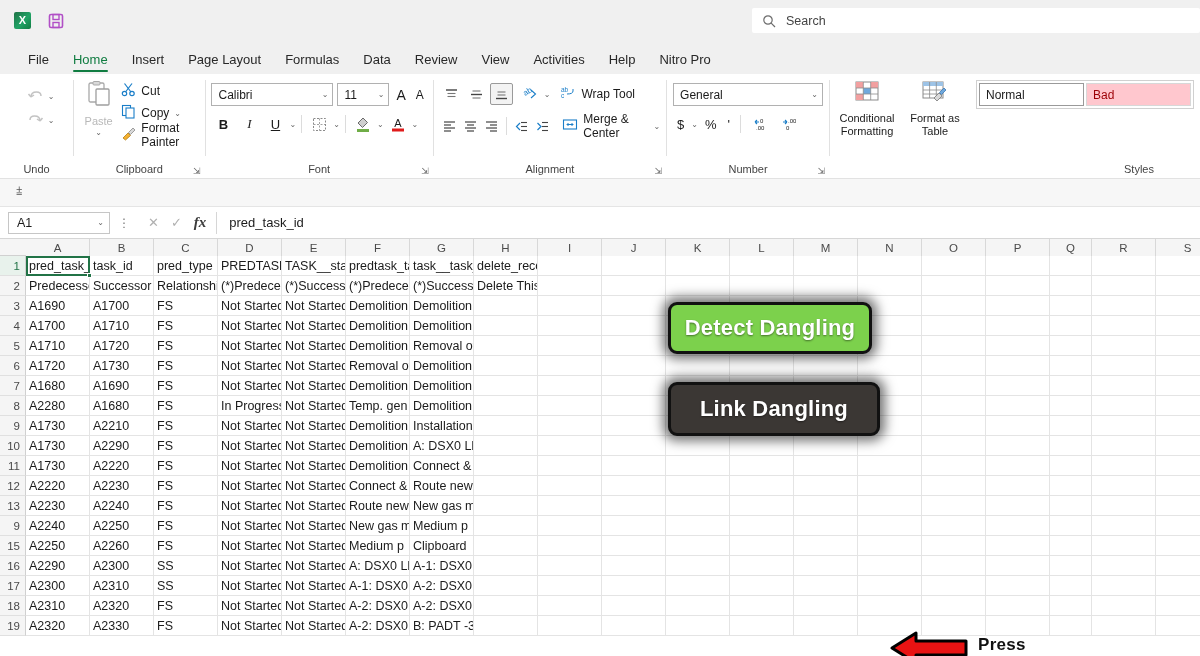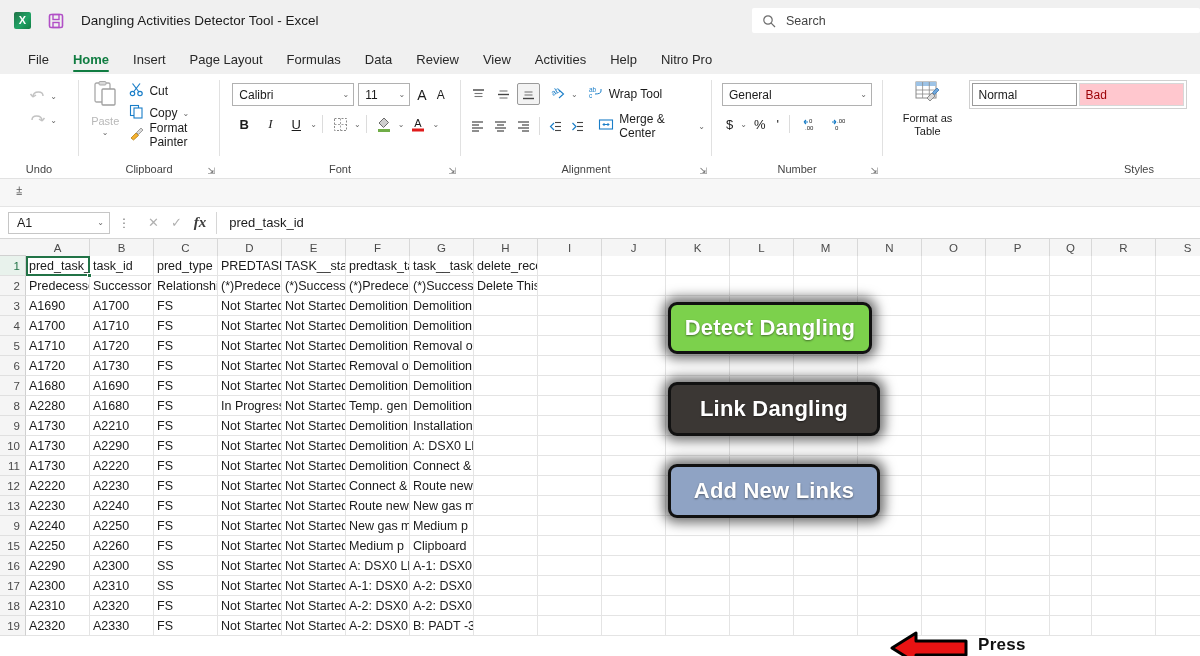--- a/index.html
+++ b/index.html
@@ -39,21 +39,21 @@
 
   
   .tabs {
     position: absolute; left: 0; top: 41px; width: 1200px; height: 33px;
     background: #f0f0f0; display: flex; align-items: flex-end; padding-left: 16px;
   }
   .tab {
     font-size: 13px; color: #282828; padding: 4px 12px 7px 12px;
     white-space: nowrap; position: relative; cursor: default;
   }
-  .tab.active { color: #107c41; font-weight: bold; }
+  .tab.active { color: #107c41; font-weight: normal; }
   .tab.active::after {
     content:""; position:absolute; left:12px; right:12px; bottom:2px;
     height:2.5px; background:#107c41; border-radius:2px;
   }
 
   
   .ribbon {
     position: absolute; left: 0; top: 74px; width: 1200px; height: 105px;
     background: #ffffff; border-bottom: 1px solid #e2e2e2;
     display: flex; align-items: stretch;
@@ -214,21 +214,20 @@
     <div class="excel-logo">X</div>
     <div class="qat">
       <span class="save-icon">
         <svg width="18" height="18" viewBox="0 0 18 18">
           <rect x="2.5" y="2.5" width="13" height="13" rx="1.5" fill="none" stroke="#b14fc6" stroke-width="1.6"></rect>
           <rect x="6" y="2.5" width="6" height="5" fill="none" stroke="#b14fc6" stroke-width="1.4"></rect>
           <rect x="6" y="10.5" width="6" height="5" fill="none" stroke="#b14fc6" stroke-width="1.4"></rect>
         </svg>
       </span>
     </div>
-    <div class="doc-title">Dangling Activities Detector Tool  -  Excel</div>
     <div class="search-wrap">
       <span class="search-icon">
         <svg width="14" height="14" viewBox="0 0 14 14">
           <circle cx="6" cy="6" r="4.2" fill="none" stroke="#3c3c3c" stroke-width="1.2"></circle>
           <line x1="9.2" y1="9.2" x2="13" y2="13" stroke="#3c3c3c" stroke-width="1.2"></line>
         </svg>
       </span>
       <span class="search-ph">Search</span>
     </div>
   </div>
@@ -499,20 +498,36 @@
         </div>
       </div>
       <div class="group-label">Number</div>
       <div class="dlg">⇲</div>
     </div>
     <div class="group-sep"></div>
 
     <div class="group styles-grp">
       <div class="group-body">
         <div class="styles-inner">
+          <div class="big-btn">
+            <span>
+              <svg width="30" height="26" viewBox="0 0 30 26">
+                <rect x="4" y="2" width="22" height="18" fill="#fff" stroke="#8a8a8a" stroke-width="1"></rect>
+                <rect x="4" y="2" width="7.3" height="6" fill="#f2a0a0"></rect>
+                <rect x="11.3" y="8" width="7.4" height="6" fill="#6fa8dc"></rect>
+                <rect x="18.7" y="2" width="7.3" height="6" fill="#f2a0a0"></rect>
+                <rect x="4" y="14" width="7.3" height="6" fill="#f2a0a0"></rect>
+                <line x1="11.3" y1="2" x2="11.3" y2="20" stroke="#8a8a8a" stroke-width=".8"></line>
+                <line x1="18.7" y1="2" x2="18.7" y2="20" stroke="#8a8a8a" stroke-width=".8"></line>
+                <line x1="4" y1="8" x2="26" y2="8" stroke="#8a8a8a" stroke-width=".8"></line>
+                <line x1="4" y1="14" x2="26" y2="14" stroke="#8a8a8a" stroke-width=".8"></line>
+              </svg>
+            </span>
+            <span class="big-lbl">Conditional Formatting</span>
+          </div>
           <div class="big-btn">
             <span>
               <svg width="30" height="26" viewBox="0 0 30 26">
                 <rect x="3" y="2" width="20" height="16" fill="#fff" stroke="#8a8a8a" stroke-width="1"></rect>
                 <rect x="3" y="2" width="20" height="4" fill="#9dc3e6"></rect>
                 <line x1="9.6" y1="2" x2="9.6" y2="18" stroke="#8a8a8a" stroke-width=".8"></line>
                 <line x1="16.3" y1="2" x2="16.3" y2="18" stroke="#8a8a8a" stroke-width=".8"></line>
                 <line x1="3" y1="10" x2="23" y2="10" stroke="#8a8a8a" stroke-width=".8"></line>
                 <line x1="3" y1="14" x2="23" y2="14" stroke="#8a8a8a" stroke-width=".8"></line>
                 <path d="M14 18 L19 13 L22 16 L17 21 Z" fill="#d9d9d9" stroke="#777" stroke-width=".8"></path>
@@ -994,21 +1009,20 @@
           <div class="cell" style="left: 1024px; width: 42px;"></div>
           <div class="cell" style="left: 1066px; width: 64px;"></div>
           <div class="cell" style="left: 1130px; width: 64px;"></div>
         </div>
         <div class="selbox" style="left: 0px; top: 0px; width: 64px; height: 20px;"></div>
         <div class="selhandle" style="left: 61px; top: 17px;"></div>
       </div>
 
     <div class="ovbtn" id="ovb0" style="left: 668px; top: 63px; width: 204px; height: 52px; background: rgb(124, 209, 76);">Detect Dangling</div>
     <div class="ovbtn" id="ovb1" style="left: 668px; top: 143px; width: 212px; height: 54px; background: rgb(59, 55, 52);">Link Dangling</div>
-    <div class="ovbtn" id="ovb2" style="left: 668px; top: 225px; width: 212px; height: 54px; background: rgb(143, 163, 196);">Add New Links</div>
 
     <div class="arrow-wrap">
       <svg width="78" height="34" viewBox="0 0 78 34">
         <path d="M2 17 L26 2 L26 10 L76 10 L76 24 L26 24 L26 32 Z" fill="#E81313" stroke="#000000" stroke-width="3" stroke-linejoin="round"></path>
       </svg>
     </div>
     <div class="press-lbl">Press</div>
   </div>
 
 </div>

